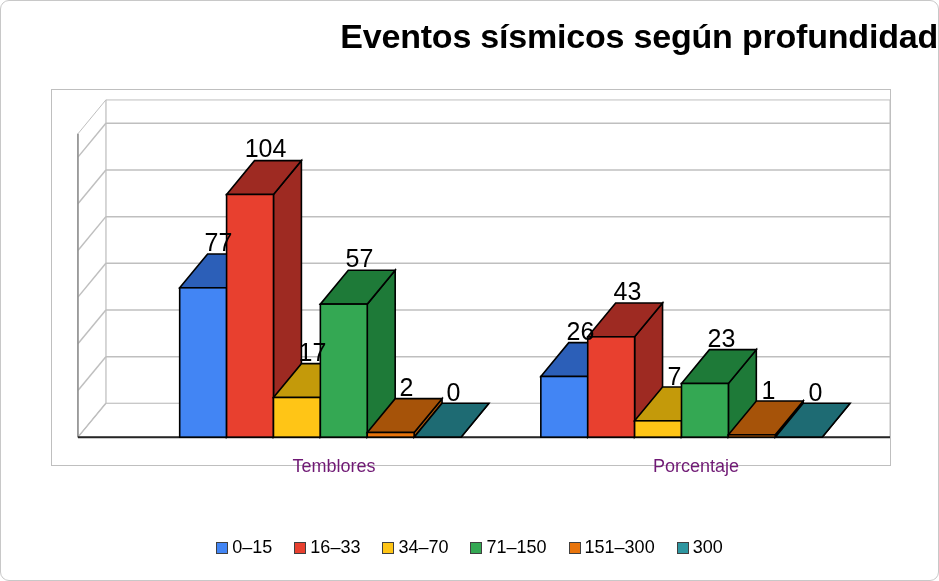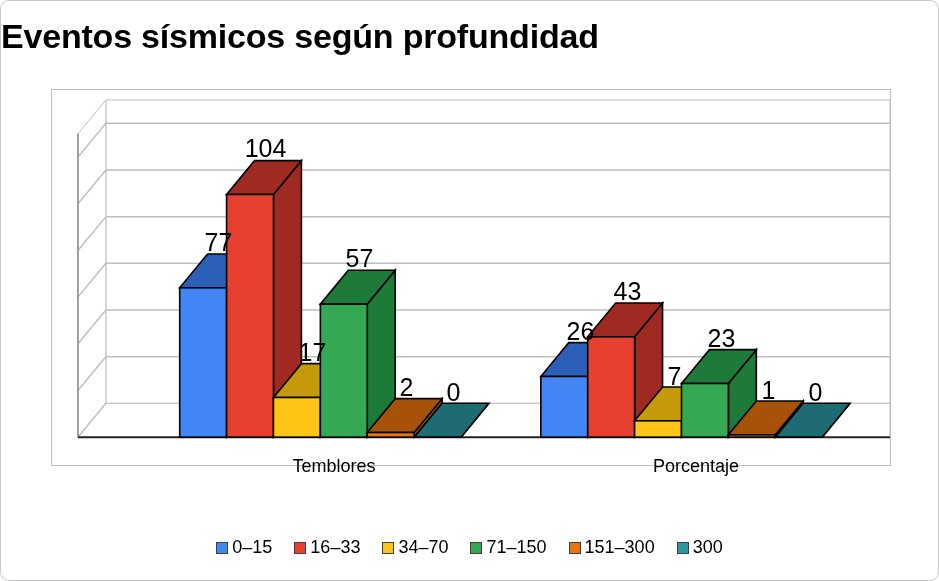--- a/index.html
+++ b/index.html
@@ -14,21 +14,21 @@
     width: 939px; height: 581px;
     background: #ffffff;
     border: 1px solid #c8c8c8;
     border-radius: 9px;
     overflow: hidden;
   }
   
   #chart-title {
     position: absolute;
     left: 0; right: 0; top: 16px;
-    text-align: left;
+    text-align: right;
     font-size: 34px;
     font-weight: bold;
     color: #000000;
     letter-spacing: -0.2px;
     white-space: nowrap;
   }
   
   #plot-area {
     position: absolute;
     left: 50px; top: 88px;
@@ -54,21 +54,21 @@
   }
   #ytick-layer {
     position: absolute;
     left: 10px; top: 88px;
     width: 72px; height: 377px;
   }
   
   .catlabel {
     position: absolute;
     font-size: 18px;
-    color: #000000;
+    color: #701a75;
     text-align: center;
     transform: translateX(-50%);
     white-space: nowrap;
   }
   
   #xaxis-title {
     position: absolute;
     left: 0; right: 0; top: 481px;
     text-align: center;
     font-size: 17px;

